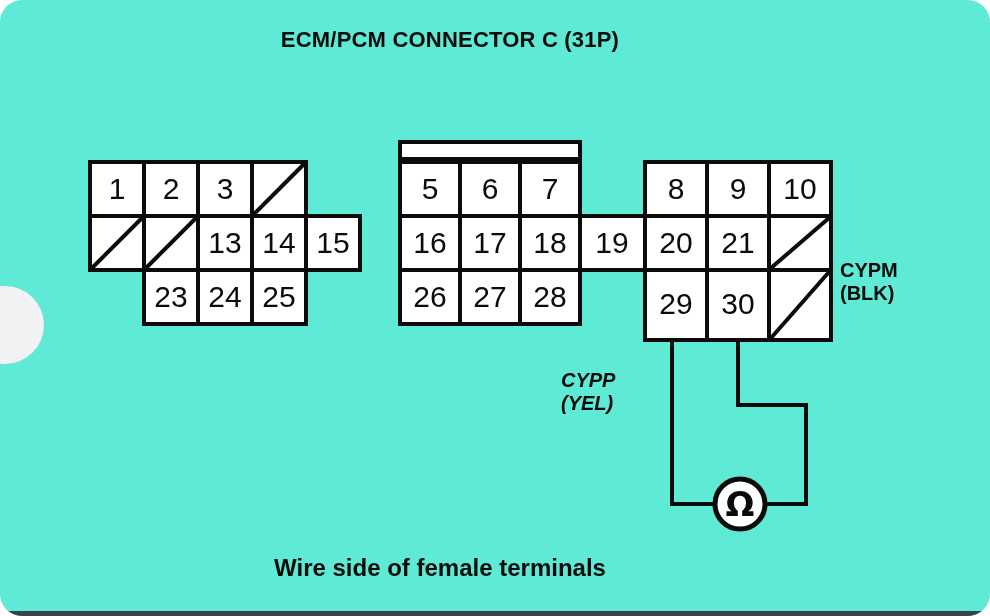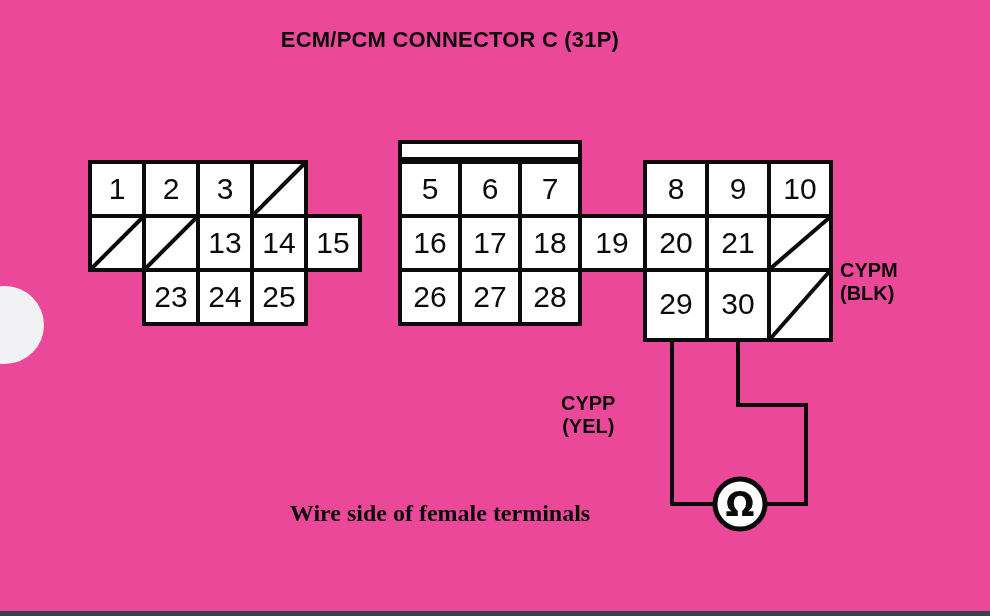--- a/index.html
+++ b/index.html
@@ -9,22 +9,23 @@
     background: #ffffff;
   }
   body {
     font-family: "Liberation Sans", sans-serif;
     -webkit-font-smoothing: antialiased;
   }
   #page {
     position: relative;
     width: 990px;
     height: 616px;
-    background: #ec4899;
+    background: #5eead4;
     overflow: hidden;
+    border-radius: 22px;
   }
   
   #scan-blob {
     position: absolute;
     left: -34px;
     top: 286px;
     width: 78px;
     height: 78px;
     border-radius: 50%;
     background: #f2f2f4;
@@ -55,31 +56,30 @@
   }
   .wire-label {
     position: absolute;
     font-size: 20px;
     font-weight: bold;
     line-height: 1.16;
     color: #0b0b0b;
     white-space: pre-line;
   }
   #label-cypm { left: 840px; top: 259px; }
-  #label-cypp { left: 561px; top: 392px; text-align: center; }
+  #label-cypp { left: 561px; top: 369px; text-align: left; font-style: italic; }
   #caption {
     position: absolute;
     left: 0;
-    top: 500px;
+    top: 554px;
     width: 880px;
     text-align: center;
     font-size: 24px;
     font-weight: bold;
     color: #0b0b0b;
-    font-family: Liberation Serif, serif;
   }
   #bottom-bar {
     position: absolute;
     left: 0;
     bottom: 0;
     width: 990px;
     height: 5px;
     background: #3b4049;
   }
   .ohm-glyph {

